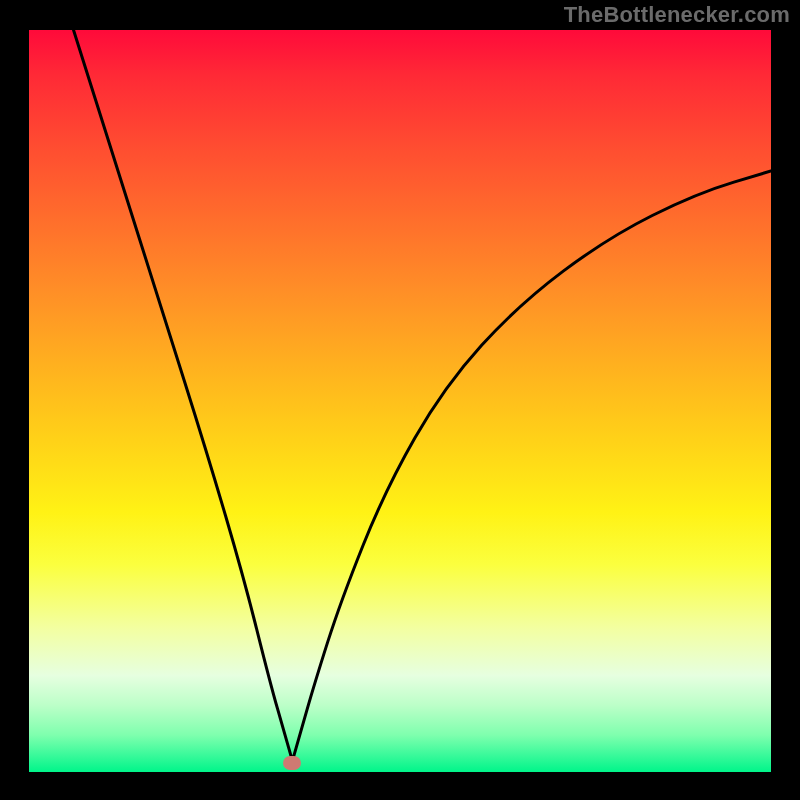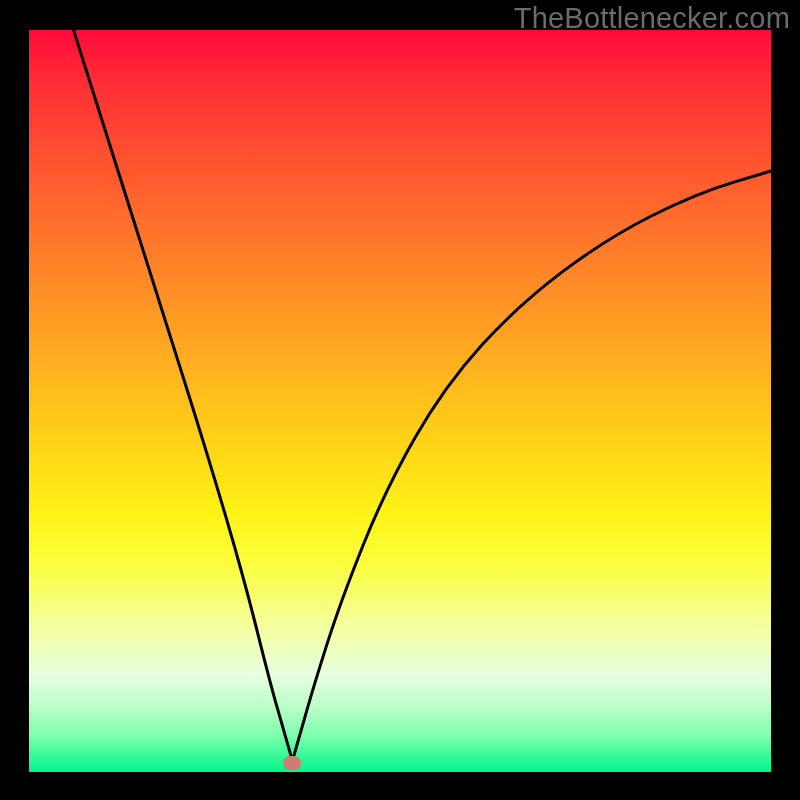--- a/index.html
+++ b/index.html
@@ -8,22 +8,22 @@
     width: 800px;
     height: 800px;
     background: #000;
     position: relative;
   }
   .attribution {
     position: absolute;
     top: 2px;
     right: 10px;
     font-family: Arial, Helvetica, sans-serif;
-    font-size: 29px;
-    font-weight: normal;
+    font-size: 22px;
+    font-weight: bold;
     color: #6b6b6b;
     letter-spacing: 0.2px;
   }
   .plot-area {
     position: absolute;
     left: 29px;
     top: 30px;
     width: 742px;
     height: 742px;
     overflow: hidden;

